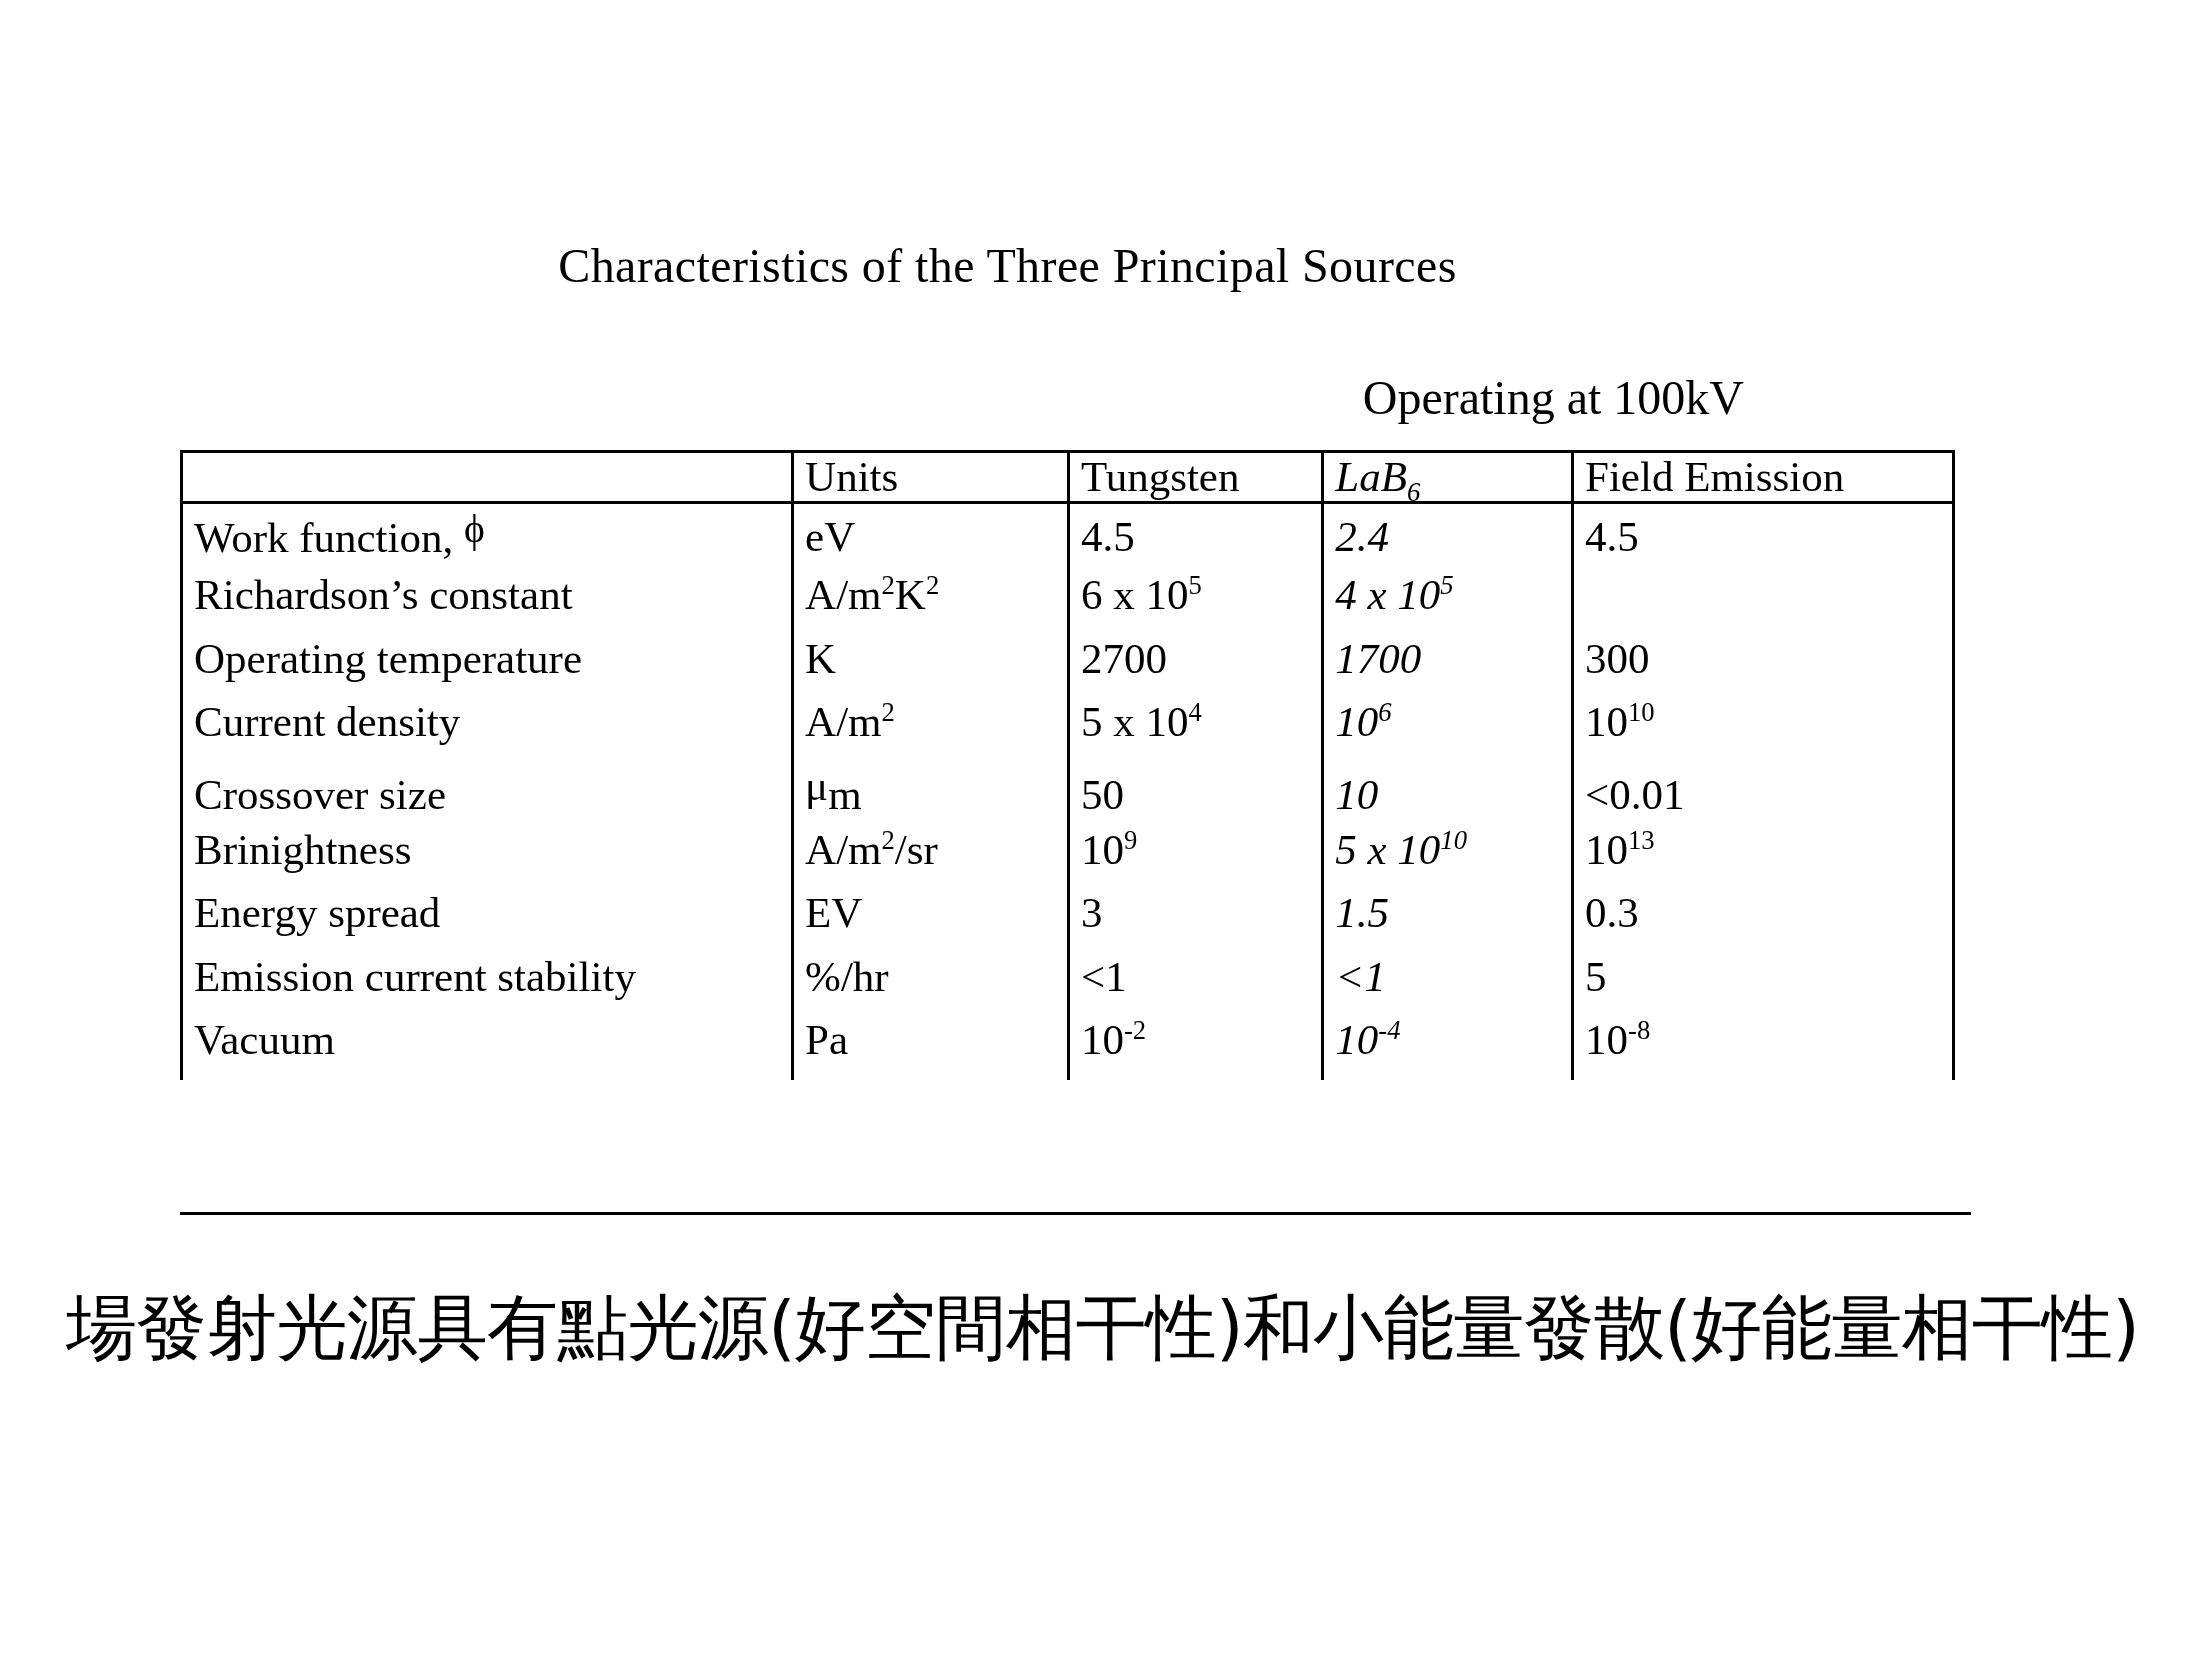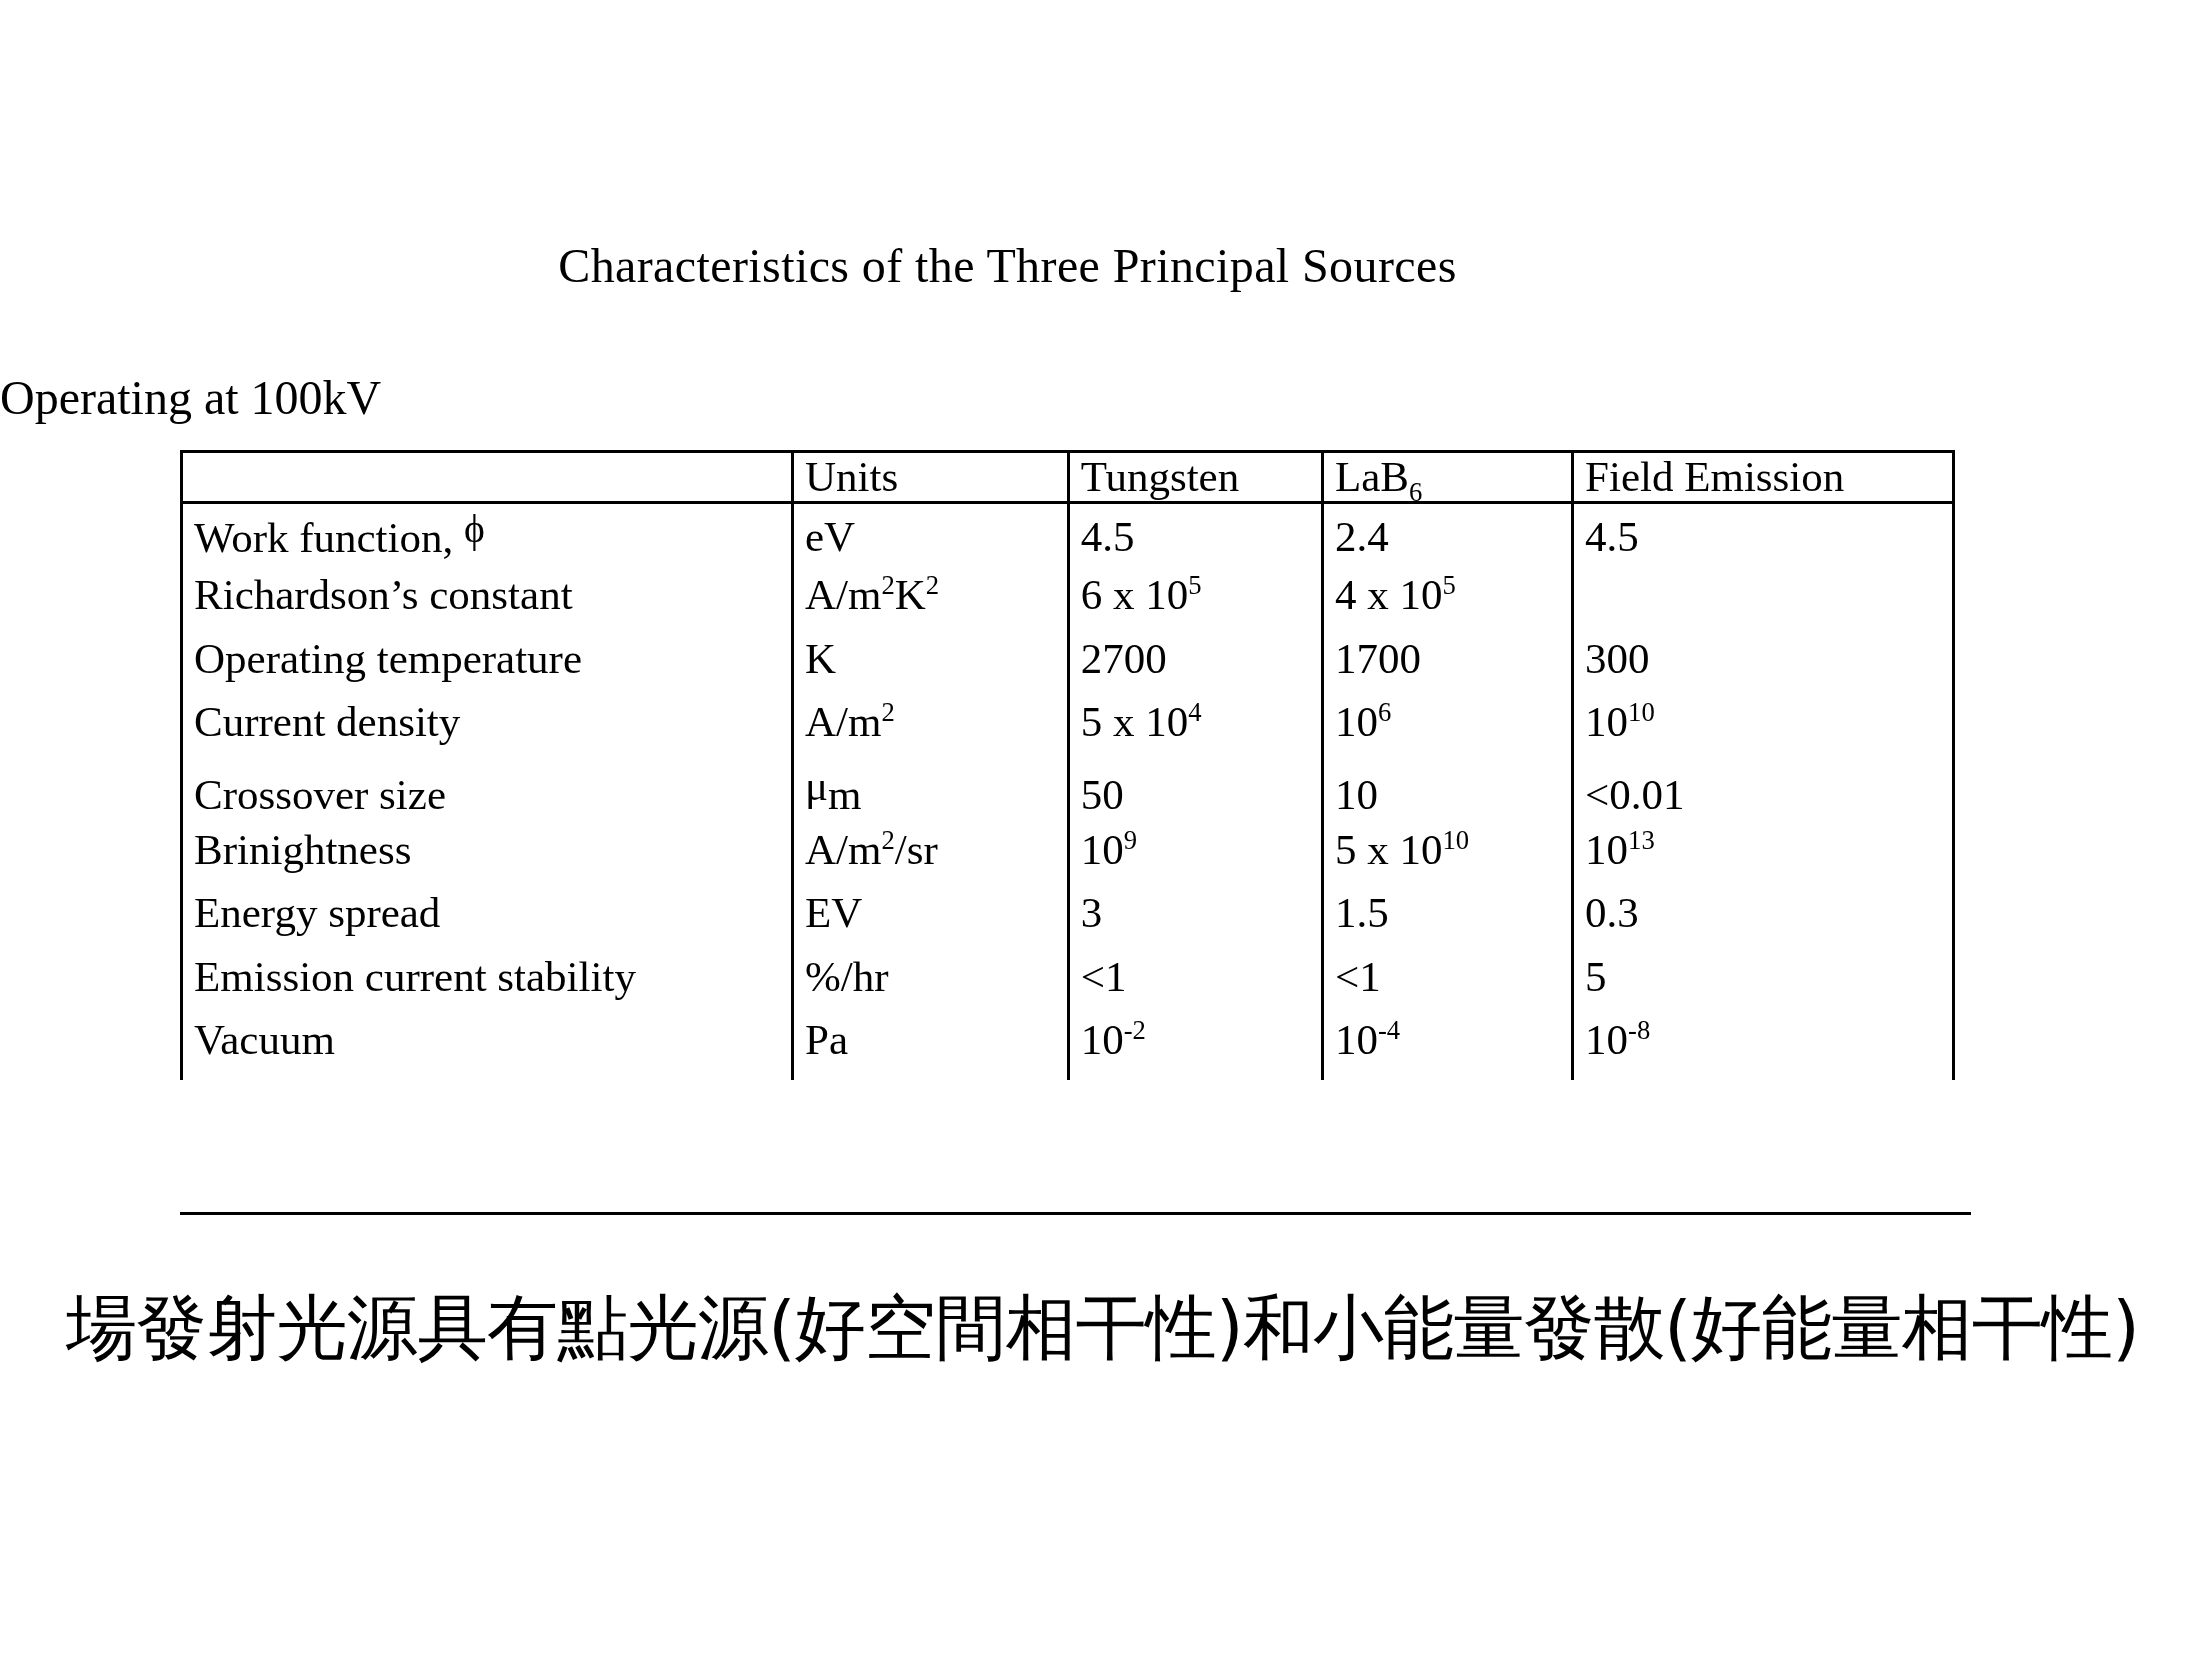--- a/index.html
+++ b/index.html
@@ -28,21 +28,21 @@
     text-align: center;
     font-size: 48px;
     line-height: 1.1;
     letter-spacing: 0.4px;
   }
   .subtitle {
     position: absolute;
     top: 372px;
     left: 0;
     width: 1744px;
-    text-align: left;
+    text-align: right;
     font-size: 48px;
     line-height: 1.1;
   }
   .table-wrap {
     position: absolute;
     top: 450px;
     left: 180px;
     width: 1775px;
   }
   table.specs {
@@ -55,21 +55,21 @@
     padding: 2.3px 7.8px 2.3px 11px;
     text-align: left;
     vertical-align: baseline;
     font-weight: normal;
     white-space: nowrap;
   }
   
   .c0 { width: 620px; }
   .c1 { width: 279px; }
   .c2 { width: 248px; }
-  .c3 { width: 248px; }
+  .c3 { width: 248px; font-style: italic; }
   .c4 { width: 380px; }
 
   
   table.specs {
     border-top: 3.1px solid #000;
     border-left: 3.1px solid #000;
     border-right: 3.1px solid #000;
   }
   
   thead tr th {

